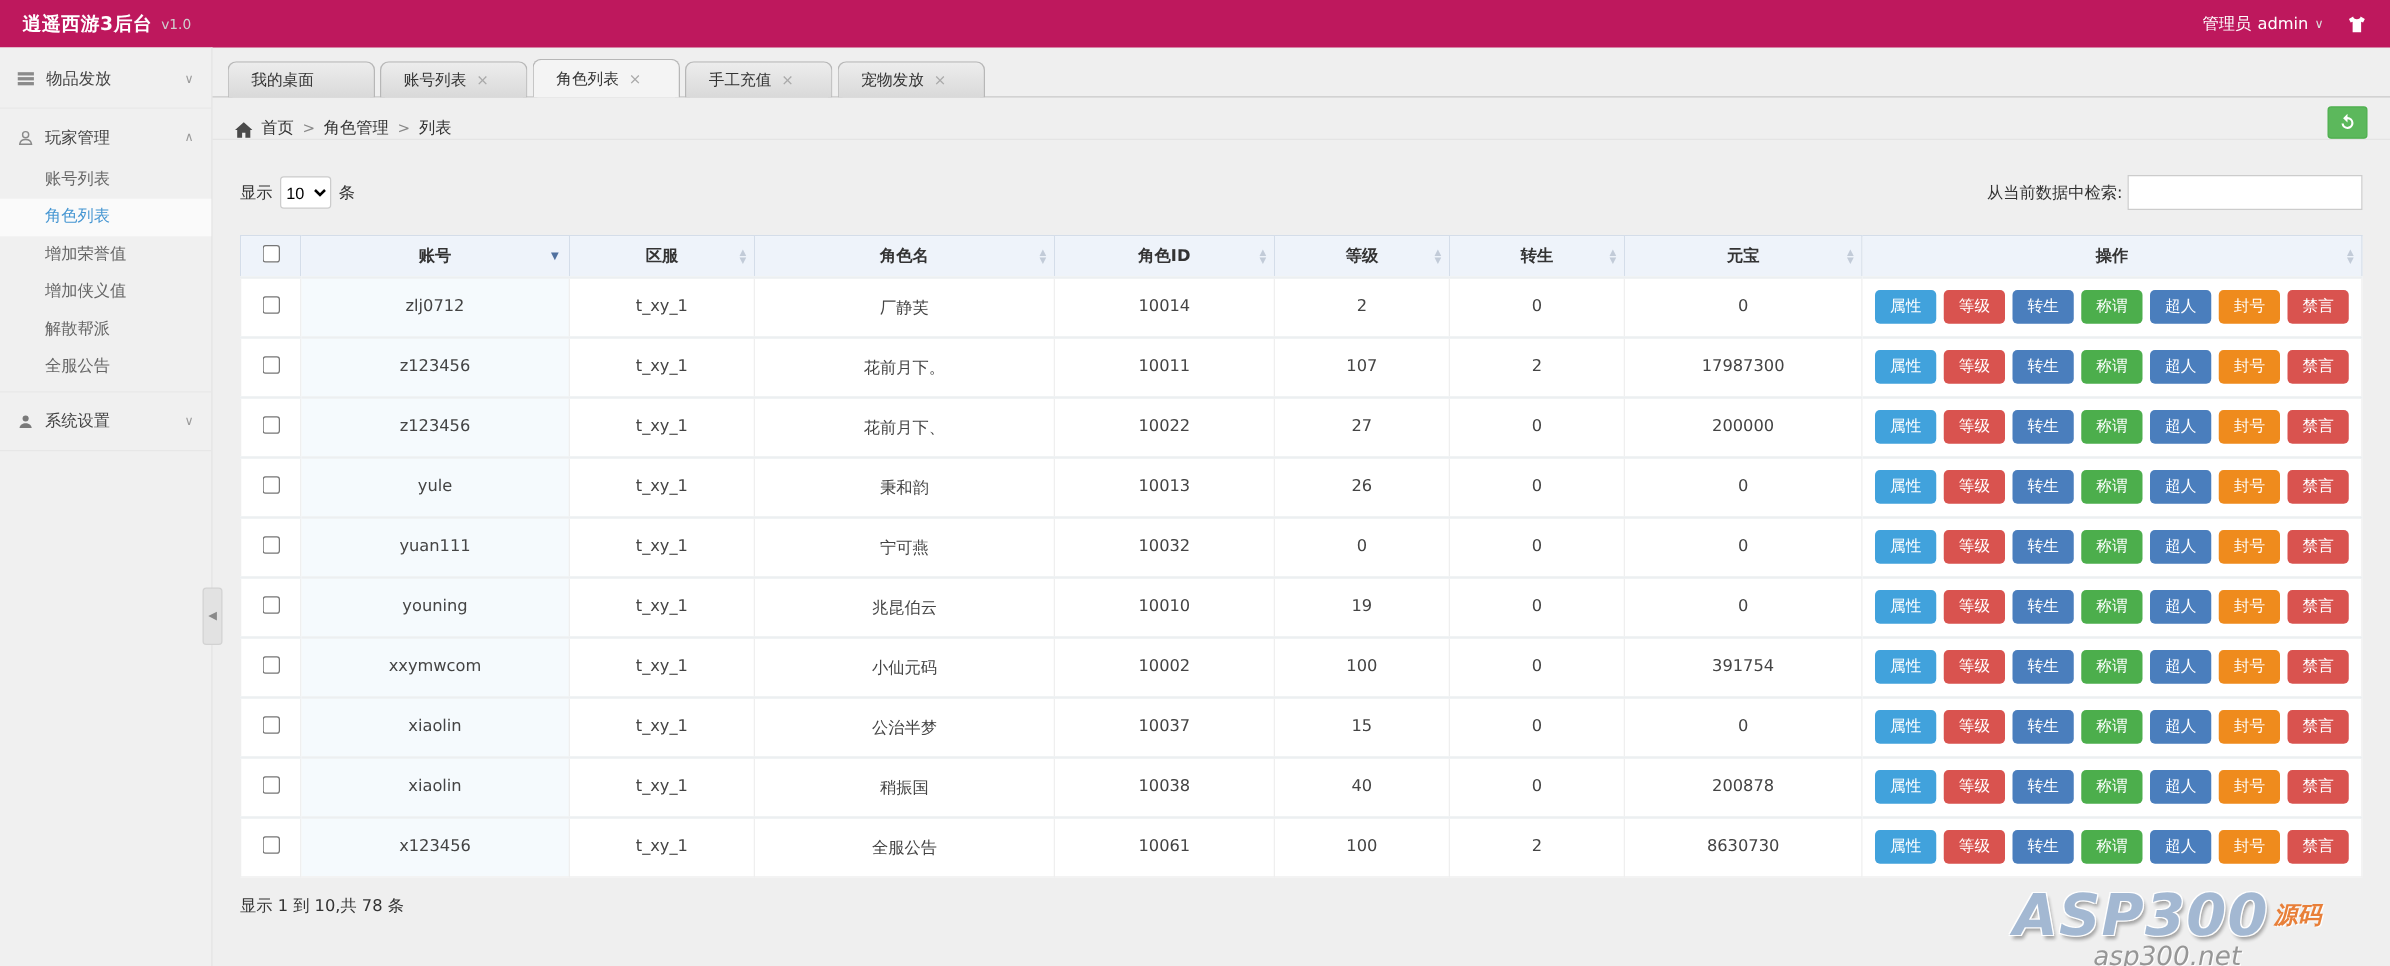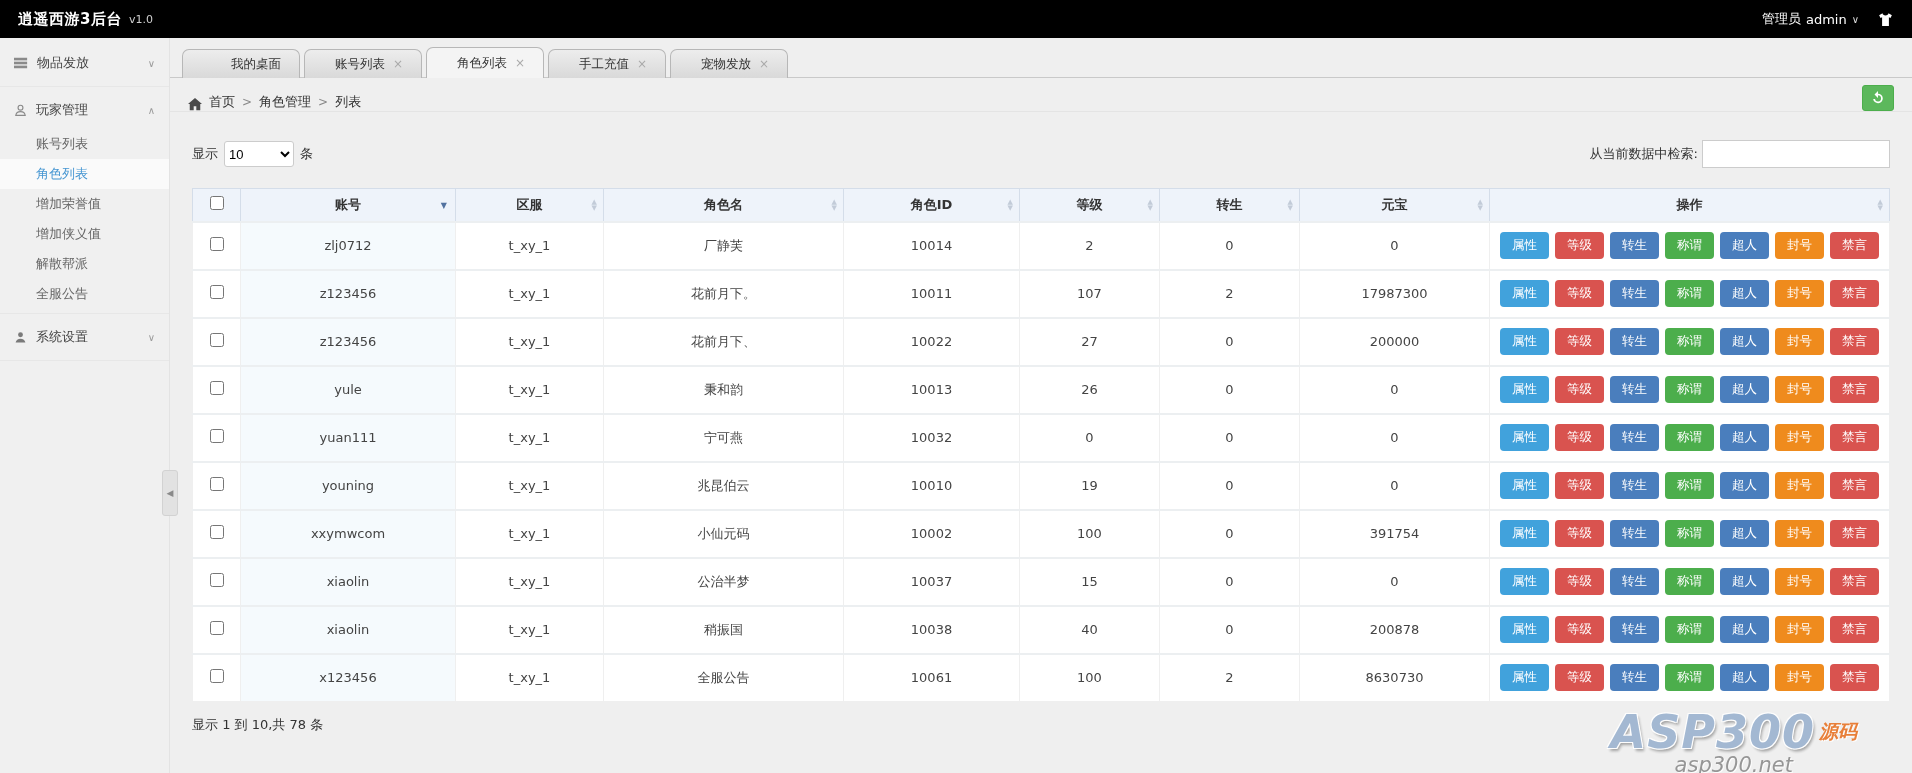--- a/index.html
+++ b/index.html
@@ -1,20 +1,20 @@
 <!DOCTYPE html>
 <html><head>
 <meta charset="utf-8">
 <style>
   * { margin:0; padding:0; box-sizing:border-box; }
   html,body { width:1912px; height:773px; overflow:hidden;
     font-family:"DejaVu Sans","Liberation Sans",sans-serif; background:#efefef; }
 
   
-  .topbar { height:38px; background:#000000; color:#fff; display:flex; align-items:center; padding:4px 18px; }
+  .topbar { height:38px; background:#be185d; color:#fff; display:flex; align-items:center; padding:4px 18px; }
   .brand { font-size:15px; font-weight:bold; letter-spacing:.5px; }
   .version { font-size:11px; color:#cfcfcf; margin-left:7px; }
   .topbar-right { margin-left:auto; display:flex; align-items:center; gap:18px; font-size:13px; }
   .user-chip { display:flex; align-items:center; gap:5px; cursor:pointer;margin-left:34px; }
   .chev { font-size:10px; color:#ddd; }
 
   
   .layout { display:flex; height:735px; position:relative; }
   .sidebar { width:170px; background:#f0f0f0; border-right:1px solid #e3e3e3; padding-top:6px; flex:none; }
   .menu-item { display:flex; align-items:center; gap:9px; padding:0 14px; height:38px; font-size:13px; color:#444; cursor:pointer; }
@@ -23,38 +23,38 @@
   .submenu-item.active { background:#fafafa; color:#4696d2; }
   .menu-sep { border-top:1px solid #e7e7e7; margin:4px 0; }
   .collapse-handle { position:absolute; left:162px; top:432px; width:16px; height:46px; background:#e2e2e2;
     border:1px solid #d2d2d2; border-radius:3px; display:flex; align-items:center; justify-content:center;
     color:#8a8a8a; font-size:9px; cursor:pointer; z-index:5; }
 
   
   .main { flex:1; display:flex; flex-direction:column; min-width:0; }
 
   .tabstrip { height:40px; display:flex; align-items:flex-end; padding-left:12px; border-bottom:1px solid #c9c9c9; }
-  .tab { display:inline-flex; align-items:center; justify-content:flex-end; gap:8px; min-width:118px; height:29px;
+  .tab { display:inline-flex; align-items:center; justify-content:flex-start; gap:8px; min-width:118px; height:29px;
     padding:4px 18px; margin-right:4px; font-size:12.5px; color:#333; cursor:pointer;
     border:1px solid #b7b7b7; border-bottom:none; border-radius:7px 7px 0 0;
     background:linear-gradient(#ededed,#d9d9d9); position:relative; top:1px; }
   .tab.active { background:#f4f4f4; height:31px; z-index:2; }
   .tab .close { color:#a9a9a9; font-size:12px; line-height:1; }
 
   .breadcrumb-bar { height:34px; display:flex; align-items:flex-end; gap:7px; padding:0 18px;
     font-size:13px; color:#333; border-bottom:1px solid #e4e4e4; }
   .crumb-sep { color:#888; font-size:12px; }
   .crumb { cursor:pointer; }
   .refresh-btn { margin-left:auto; width:32px; height:26px; background:#5cb85c; border:1px solid #4cae4c;
     border-radius:3px; display:flex; align-items:center; justify-content:center; cursor:pointer; }
 
   .content { flex:1; padding:28px 22px 0; position:relative; }
 
   .controls-row { display:flex; align-items:center; margin-bottom:20px; font-size:13px; color:#333; }
-  .len-select { margin:0 6px; width:70px; height:26px; border:1px solid #ccc; border-radius:3px; background:#fff; font-size:13px; }
+  .len-select { margin:0 6px; width:41px; height:26px; border:1px solid #ccc; border-radius:3px; background:#fff; font-size:13px; }
   .search-wrap { margin-left:auto; display:flex; align-items:center; gap:4px; }
   .search-input { width:188px; height:28px; border:1px solid #ccc; background:#fff; padding:0 6px; font-size:13px; }
 
   
   table.role-table { width:100%; border-collapse:collapse; background:#fff; border:1px solid #dfe3e8; table-layout:fixed; }
   .role-table thead th { background:#eef3fa; border:1px solid #d4dde9; height:33px; font-size:13px; color:#333;
     font-weight:bold; position:relative; text-align:center; }
   .sort-both { position:absolute; right:6px; top:50%; transform:translateY(-50%); display:flex; flex-direction:column; line-height:6px; }
   .sort-both i { font-style:normal; font-size:7px; color:#c2cbd8; }
   .sort-desc { position:absolute; right:8px; top:50%; transform:translateY(-50%); font-size:8px; color:#51719f; }

